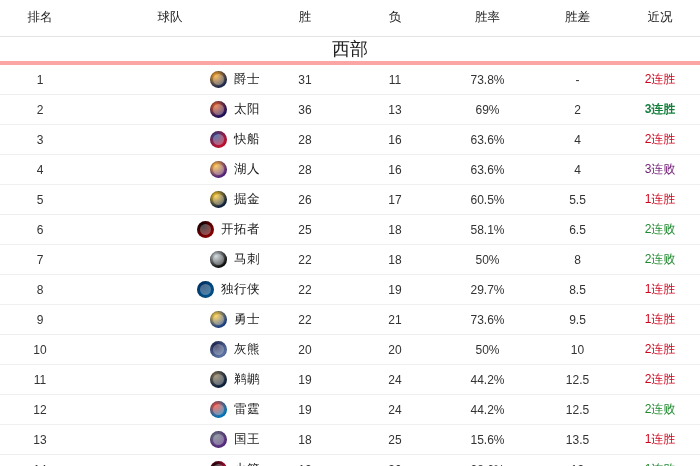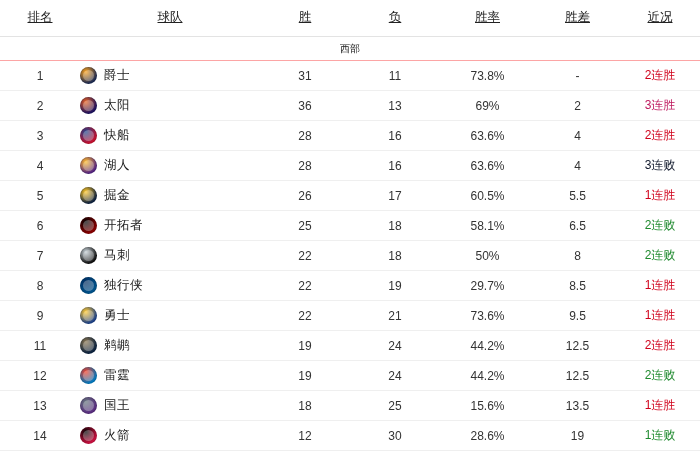--- a/index.html
+++ b/index.html
@@ -22,49 +22,48 @@
     table-layout: fixed;
   }
   table.standings th {
     font-weight: normal;
     font-size: 12.5px;
     color: #222222;
     padding: 9px 0 10px 0;
     text-align: center;
     border-bottom: 1px solid #e3e3e3;
     background: #ffffff;
-    text-decoration: underline;
   }
   table.standings td {
     font-size: 12px;
     color: #333333;
     text-align: center;
     padding: 0;
     height: 29px;
     vertical-align: middle;
     border-bottom: 1px solid #efefef;
   }
   tr.section-row td {
     height: 24px;
-    font-size: 10px;
+    font-size: 18px;
     color: #222222;
-    border-bottom: 1px solid #fca5a5;
+    border-bottom: 4px solid #fca5a5;
   }
   .col-rank { width: 80px; }
   .col-team { width: 180px; }
   .col-win  { width: 90px; }
   .col-loss { width: 90px; }
   .col-pct  { width: 95px; }
   .col-gb   { width: 85px; }
   .col-streak { width: 80px; }
 
   .team-cell {
     display: flex;
     align-items: center;
-    justify-content: flex-start;
+    justify-content: flex-end;
     gap: 7px;
     height: 29px;
   }
   .logo {
     width: 17px;
     height: 17px;
     border-radius: 50%;
     flex: 0 0 17px;
     display: inline-block;
     position: relative;
@@ -135,21 +134,21 @@
           <td>
             <div class="team-cell">
               <span class="logo" style="background: radial-gradient(circle at 35% 30%, rgb(229, 96, 32) 0%, rgb(29, 17, 96) 70%);"></span>
               <span class="team-name">太阳</span>
             </div>
           </td>
           <td>36</td>
           <td>13</td>
           <td>69%</td>
           <td>2</td>
-          <td class="streak-win" style="color: #be185d;">3连胜</td>
+          <td class="streak-win" style="color: #15803d; font-weight: bold;">3连胜</td>
         </tr>
         <tr>
           <td>3</td>
           <td>
             <div class="team-cell">
               <span class="logo" style="background: radial-gradient(circle at 35% 30%, rgb(29, 66, 138) 0%, rgb(200, 16, 46) 70%);"></span>
               <span class="team-name">快船</span>
             </div>
           </td>
           <td>28</td>
@@ -163,21 +162,21 @@
           <td>
             <div class="team-cell">
               <span class="logo" style="background: radial-gradient(circle at 35% 30%, rgb(253, 185, 39) 0%, rgb(85, 37, 131) 70%);"></span>
               <span class="team-name">湖人</span>
             </div>
           </td>
           <td>28</td>
           <td>16</td>
           <td>63.6%</td>
           <td>4</td>
-          <td class="streak-loss" style="color: #0f172a;">3连败</td>
+          <td class="streak-loss" style="color: #701a75;">3连败</td>
         </tr>
         <tr>
           <td>5</td>
           <td>
             <div class="team-cell">
               <span class="logo" style="background: radial-gradient(circle at 35% 30%, rgb(254, 197, 36) 0%, rgb(14, 34, 64) 70%);"></span>
               <span class="team-name">掘金</span>
             </div>
           </td>
           <td>26</td>
@@ -236,20 +235,34 @@
               <span class="team-name">勇士</span>
             </div>
           </td>
           <td>22</td>
           <td>21</td>
           <td>73.6%</td>
           <td>9.5</td>
           <td class="streak-win" style="color: rgb(208, 2, 27);">1连胜</td>
         </tr>
         <tr>
+          <td>10</td>
+          <td>
+            <div class="team-cell">
+              <span class="logo" style="background: radial-gradient(circle at 35% 30%, rgb(18, 23, 63) 0%, rgb(93, 118, 169) 70%);"></span>
+              <span class="team-name">灰熊</span>
+            </div>
+          </td>
+          <td>20</td>
+          <td>20</td>
+          <td>50%</td>
+          <td>10</td>
+          <td class="streak-win" style="color: rgb(208, 2, 27);">2连胜</td>
+        </tr>
+        <tr>
           <td>11</td>
           <td>
             <div class="team-cell">
               <span class="logo" style="background: radial-gradient(circle at 35% 30%, rgb(133, 113, 77) 0%, rgb(12, 35, 64) 70%);"></span>
               <span class="team-name">鹈鹕</span>
             </div>
           </td>
           <td>19</td>
           <td>24</td>
           <td>44.2%</td>

